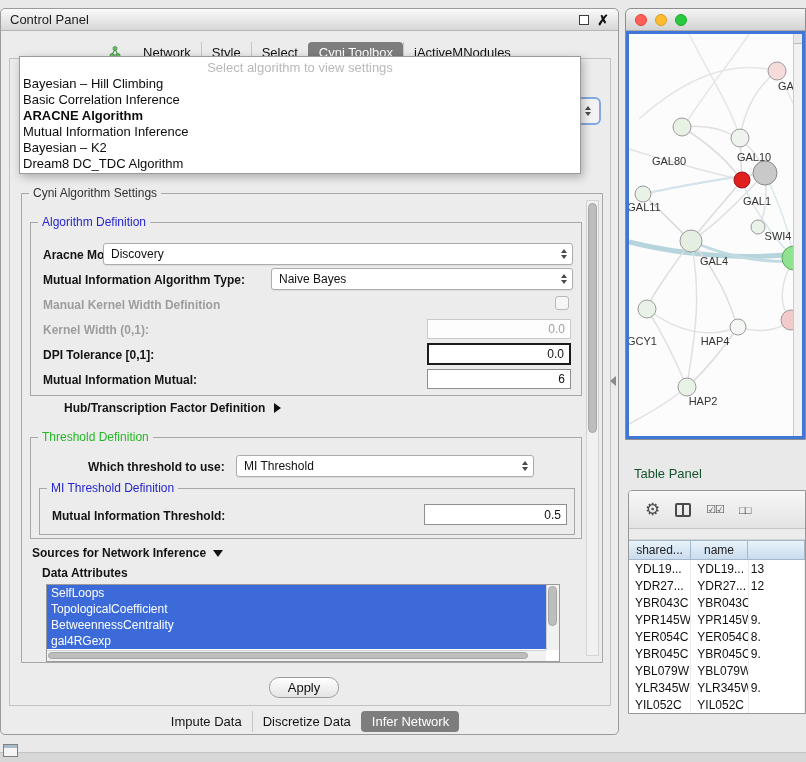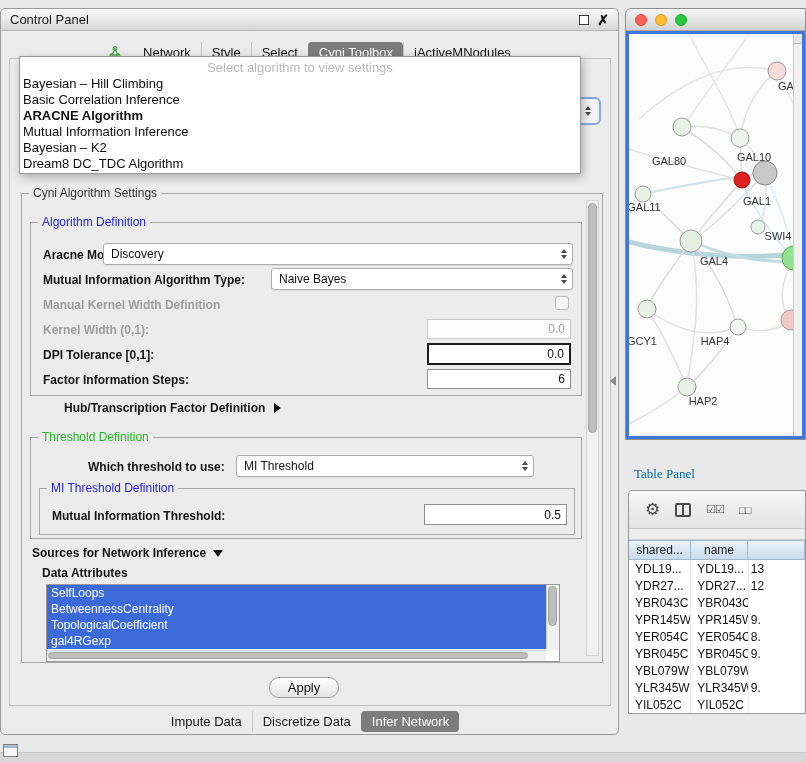--- a/index.html
+++ b/index.html
@@ -69,21 +69,21 @@
 .light{width:12px;height:12px;border-radius:50%;}
 .light.red{background:#ff5f57;border:1px solid #e0443e;}
 .light.yellow{background:#febc2e;border:1px solid #d89e24;}
 .light.green{background:#28c840;border:1px solid #1aab29;}
 #net-canvas{position:absolute;left:0;top:22px;right:0;bottom:0;border:3px solid #4076d8;background:#fcfcfc;overflow:hidden;}
 #net-svg{position:absolute;left:0;top:0;}
 #net-scroll{position:absolute;right:0;top:0;width:9px;bottom:0;background:#f1f1f1;border-left:1px solid #cccccc;}
 #net-scroll .box{position:absolute;top:0;left:0;right:0;height:10px;background:#e7e7e7;border-bottom:1px solid #bbbbbb;}
 
 
-#table-panel-label{position:absolute;left:634px;top:466px;font-size:13px;color:#0369a1;font-family:Liberation Serif, serif;}
+#table-panel-label{position:absolute;left:634px;top:466px;font-size:13px;color:#14532d;}
 #table-window{position:absolute;left:628px;top:490px;width:178px;height:224px;background:#fff;border:1px solid #979797;border-radius:4px 0 0 0;overflow:hidden;}
 #tbl-toolbar{height:38px;background:linear-gradient(#f7f7f7,#e3e3e3);border-bottom:1px solid #c6c6c6;display:flex;align-items:center;gap:15px;padding-left:16px;}
 .tb-icon{color:#4b4b4b;}
 #gear-icon{font-size:17px;line-height:17px;}
 #columns-icon{width:16px;height:14px;border:2px solid #4b4b4b;position:relative;border-radius:2px;}
 #columns-icon::after{content:'';position:absolute;left:5px;top:0;bottom:0;width:2px;background:#4b4b4b;}
 .check-pair{font-size:11px;letter-spacing:-1px;}
 #tbl-gap{height:11px;background:#ececec;border-bottom:1px solid #d2d2d2;}
 #tbl-header{display:flex;height:20px;}
 .th{background:linear-gradient(#e9f2fa,#c9dcee);border:1px solid #a3b8cb;border-left:none;font-size:12px;color:#222;display:flex;align-items:center;justify-content:center;overflow:hidden;white-space:nowrap;}
@@ -187,21 +187,21 @@
 
         <span class="lbl dis" style="left:12px;top:75px;">Manual Kernel Width Definition</span>
         <span class="checkbox" style="left:524px;top:73px;"></span>
 
         <span class="lbl dis" style="left:12px;top:100px;">Kernel Width (0,1):</span>
         <input class="field dis" style="left: 396px; top: 96px; width: 144px; height: 20px;" value="0.0">
 
         <span class="lbl" style="left:12px;top:125px;">DPI Tolerance [0,1]:</span>
         <input class="field strong" style="left: 396px; top: 120px; width: 144px; height: 22px;" value="0.0">
 
-        <span class="lbl" style="left:12px;top:150px;">Factor Information Steps:</span>
+        <span class="lbl" style="left:12px;top:150px;">Mutual Information Mutual:</span>
         <input class="field" style="left: 396px; top: 146px; width: 144px; height: 20px;" value="6">
       </div>
 
       <span class="section-lbl" style="left:10px;top:207px;margin-left:32px;">
         <span>Hub/Transcription Factor Definition</span>
         <i class="tri-right"></i>
       </span>
 
       <div class="grp" id="threshold-grp" style="left:8px;top:243px;width:552px;height:102px;padding-left:6px;">
         <span class="grp-title green">Threshold Definition</span>
@@ -225,22 +225,22 @@
       <span class="section-lbl" style="left:10px;top:352px;">
         <span>Sources for Network Inference</span>
         <i class="tri-down"></i>
       </span>
 
       <span class="lbl" style="left:20px;top:372px;">Data Attributes</span>
 
       <div id="attr-list">
         <div id="attr-rows">
             <div class="attr-row">SelfLoops</div>
+            <div class="attr-row">TopologicalCoefficient</div>
             <div class="attr-row">BetweennessCentrality</div>
-            <div class="attr-row">TopologicalCoefficient</div>
             <div class="attr-row">gal4RGexp</div>
           </div>
         <div id="attr-vscroll">
           <div class="thumb" style="left:1px;top:1px;width:9px;height:40px;"></div>
         </div>
         <div id="attr-hscroll">
           <div class="thumb" style="left:1px;top:1px;height:7px;width:480px;"></div>
         </div>
       </div>
     </div>

